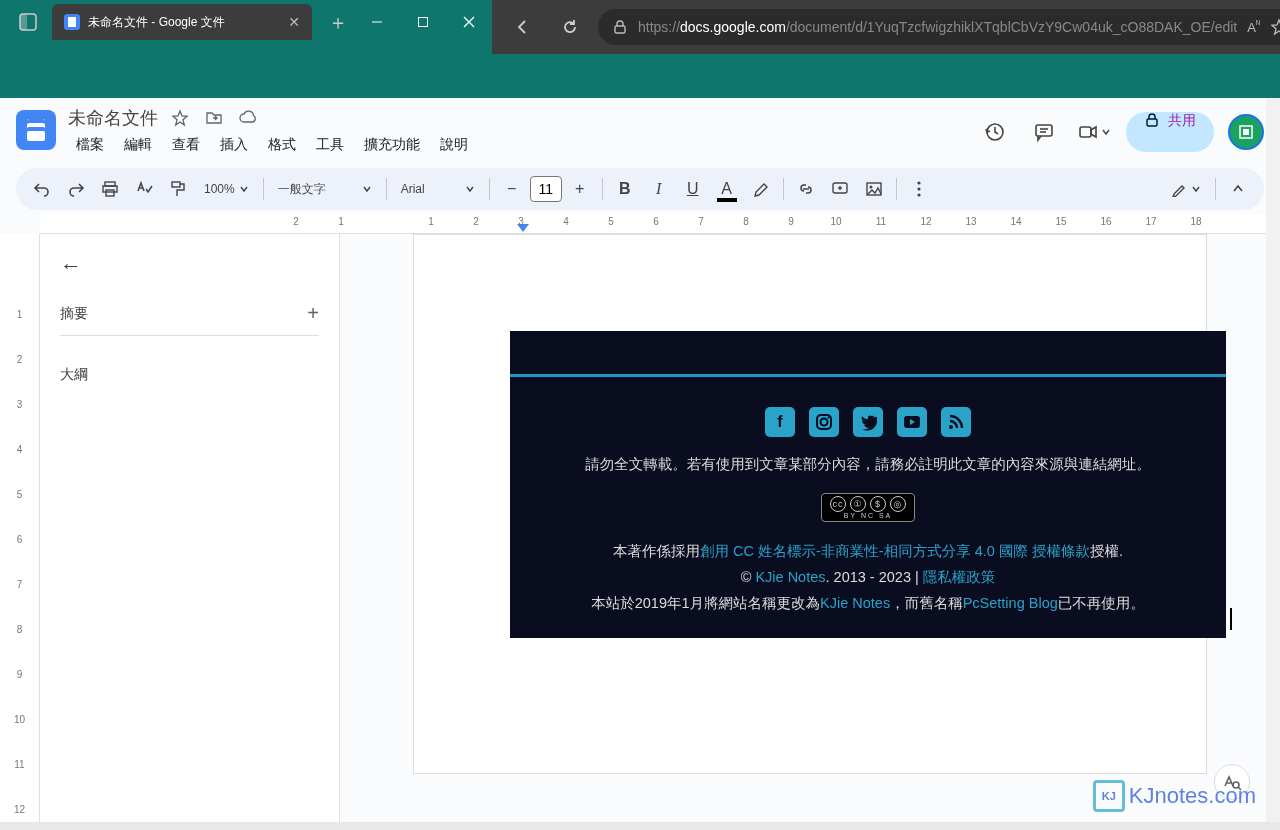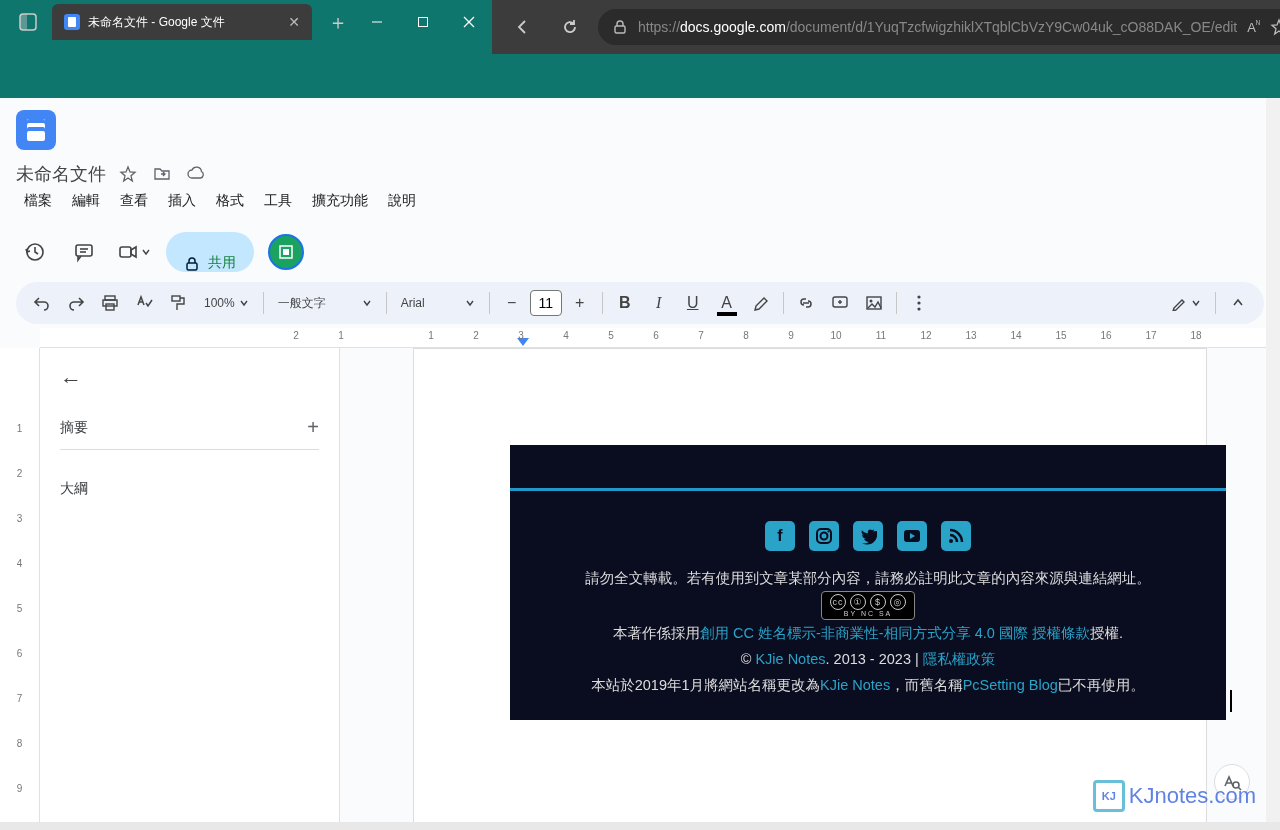--- a/index.html
+++ b/index.html
@@ -22,32 +22,32 @@
 .addr-bar { height: 54px; display: flex; align-items: center; padding: 0 10px; gap: 8px; background: #3c3c3c; }
 .nav-btn { width: 40px; height: 40px; display: flex; align-items: center; justify-content: center; color: #ccc; cursor: pointer; border-radius: 4px; }
 .url-area { flex: 1; background: #2b2b2b; height: 36px; border-radius: 18px; display: flex; align-items: center; padding: 0 14px; gap: 10px; color: #bbb; }
 .url-text { font-size: 14px; color: #888; flex: 1; }
 .url-text .host { color: #fff; }
 .inprivate-badge { background: #0b5dc1; color: #fff; border-radius: 18px; height: 34px; display: flex; align-items: center; padding: 0 10px 0 14px; gap: 8px; font-size: 13px; }
 .inprivate-avatar { width: 24px; height: 24px; border-radius: 50%; background: #555; display: flex; align-items: center; justify-content: center; }
 
 
 .docs-app { background: #f9fbfd; height: calc(830px - 98px); display: flex; flex-direction: column; position: relative; }
-.docs-header { display: flex; align-items: flex-start; padding: 8px 16px 0 16px; gap: 12px; flex-direction: column; }
+.docs-header { display: flex; align-items: flex-start; padding: 8px 16px 0 16px; gap: 12px; }
 .docs-logo { width: 40px; height: 40px; background: #4285f4; border-radius: 8px; display: flex; align-items: center; justify-content: center; margin-top: 4px; }
 .docs-logo::after { content: ''; width: 18px; height: 22px; background: #fff; border-radius: 2px; box-shadow: inset 0 4px 0 #4285f4, inset 0 8px 0 #fff, inset 0 12px 0 #4285f4, inset 0 16px 0 #fff; }
 .docs-title-area { flex: 1; }
 .docs-title-row { display: flex; align-items: center; gap: 10px; }
 .doc-title { font-size: 18px; color: #444; }
 .title-icon { color: #5f6368; cursor: pointer; width: 24px; height: 24px; display: flex; align-items: center; justify-content: center; }
 .menubar { display: flex; gap: 4px; margin-top: 2px; }
 .menu-item { padding: 4px 8px; font-size: 14px; color: #202124; cursor: pointer; border-radius: 4px; }
 .header-actions { display: flex; align-items: center; gap: 14px; margin-top: 6px; }
 .header-icon-btn { width: 36px; height: 36px; display: flex; align-items: center; justify-content: center; color: #444; cursor: pointer; border-radius: 50%; }
-.share-btn { background: #c2e7ff; border-radius: 20px; height: 40px; padding: 0 18px; display: flex; align-items: flex-end; gap: 8px; color: #15803d; font-size: 14px; cursor: pointer; }
+.share-btn { background: #c2e7ff; border-radius: 20px; height: 40px; padding: 0 18px; display: flex; align-items: flex-start; gap: 8px; color: #a21caf; font-size: 14px; cursor: pointer; }
 .profile-circle { width: 36px; height: 36px; border-radius: 50%; background: #1ba260; display: flex; align-items: center; justify-content: center; color: #fff; font-size: 12px; cursor: pointer; border: 2px solid #1a73e8; }
 
 
 .toolbar { margin: 10px 16px 0 16px; background: #edf2fa; border-radius: 24px; height: 42px; display: flex; align-items: center; padding: 0 10px; gap: 2px; }
 .tb-btn { width: 32px; height: 32px; display: flex; align-items: center; justify-content: center; color: #444; cursor: pointer; border-radius: 4px; font-size: 16px; }
 .tb-sep { width: 1px; height: 22px; background: #c7c7c7; margin: 0 4px; }
 .tb-dropdown { display: flex; align-items: center; gap: 4px; padding: 0 8px; cursor: pointer; font-size: 12px; color: #444; height: 32px; }
 .tb-fontsize { display: flex; align-items: center; gap: 2px; }
 .tb-fontsize-input { width: 32px; height: 26px; border: 1px solid #747775; border-radius: 4px; text-align: center; font-size: 14px; }
 .tb-color-btn { position: relative; }
@@ -74,21 +74,21 @@
 .page { width: 794px; min-height: 540px; background: #fff; margin: 0 auto; border: 1px solid #dadce0; padding: 96px; position: relative; }
 
 
 .pasted-footer { background: #0a0c1f; width: 716px; margin-left: 0; padding: 0; color: #ddd; position: relative; }
 .pf-bar { height: 46px; background: #0a0c1f; border-bottom: 3px solid #2196c8; }
 .pf-body { padding: 30px 16px 22px 16px; text-align: center; }
 .pf-social { display: flex; justify-content: center; gap: 14px; margin-bottom: 14px; }
 .pf-social-icon { width: 30px; height: 30px; background: #2aa3c9; border-radius: 5px; display: flex; align-items: center; justify-content: center; color: #0a0c1f; font-weight: bold; }
 .pf-line { font-size: 14.5px; line-height: 1.8; color: #ddd; }
 .pf-link { color: #2aa3c9; text-decoration: none; }
-.cc-badge { display: inline-block; background: #000; border: 1px solid #888; border-radius: 4px; padding: 2px 8px; margin: 0 0; font-size: 10px; color: #ccc; letter-spacing: 1px; }
+.cc-badge { display: inline-block; background: #000; border: 1px solid #888; border-radius: 4px; padding: 2px 8px; margin: 16px 0; font-size: 10px; color: #ccc; letter-spacing: 1px; }
 .cc-badge .cc-row { display: flex; gap: 4px; align-items: center; justify-content: center; }
 .cc-circle { width: 16px; height: 16px; border: 1.5px solid #ccc; border-radius: 50%; display: flex; align-items: center; justify-content: center; font-size: 9px; }
 .cursor-blink { position: absolute; right: -6px; bottom: 8px; width: 2px; height: 22px; background: #000; }
 
 .watermark { position: absolute; right: 24px; bottom: 18px; display: flex; align-items: center; gap: 4px; color: #1d4ed8; font-size: 22px; font-weight: 500; opacity: 0.7; pointer-events: none; }
 .wm-logo { width: 32px; height: 32px; border: 3px solid #2aa3c9; border-radius: 4px; display: flex; align-items: center; justify-content: center; font-size: 11px; font-weight: bold; }
 .help-fab { position: absolute; right: 18px; bottom: 18px; width: 36px; height: 36px; border-radius: 50%; background: #fff; border: 1px solid #dadce0; display: flex; align-items: center; justify-content: center; cursor: pointer; color: #5f6368; }
 
 svg { display: block; }
 .scroll-right { position: absolute; right: 0; top: 98px; bottom: 8px; width: 14px; background: #f1f1f1; }

